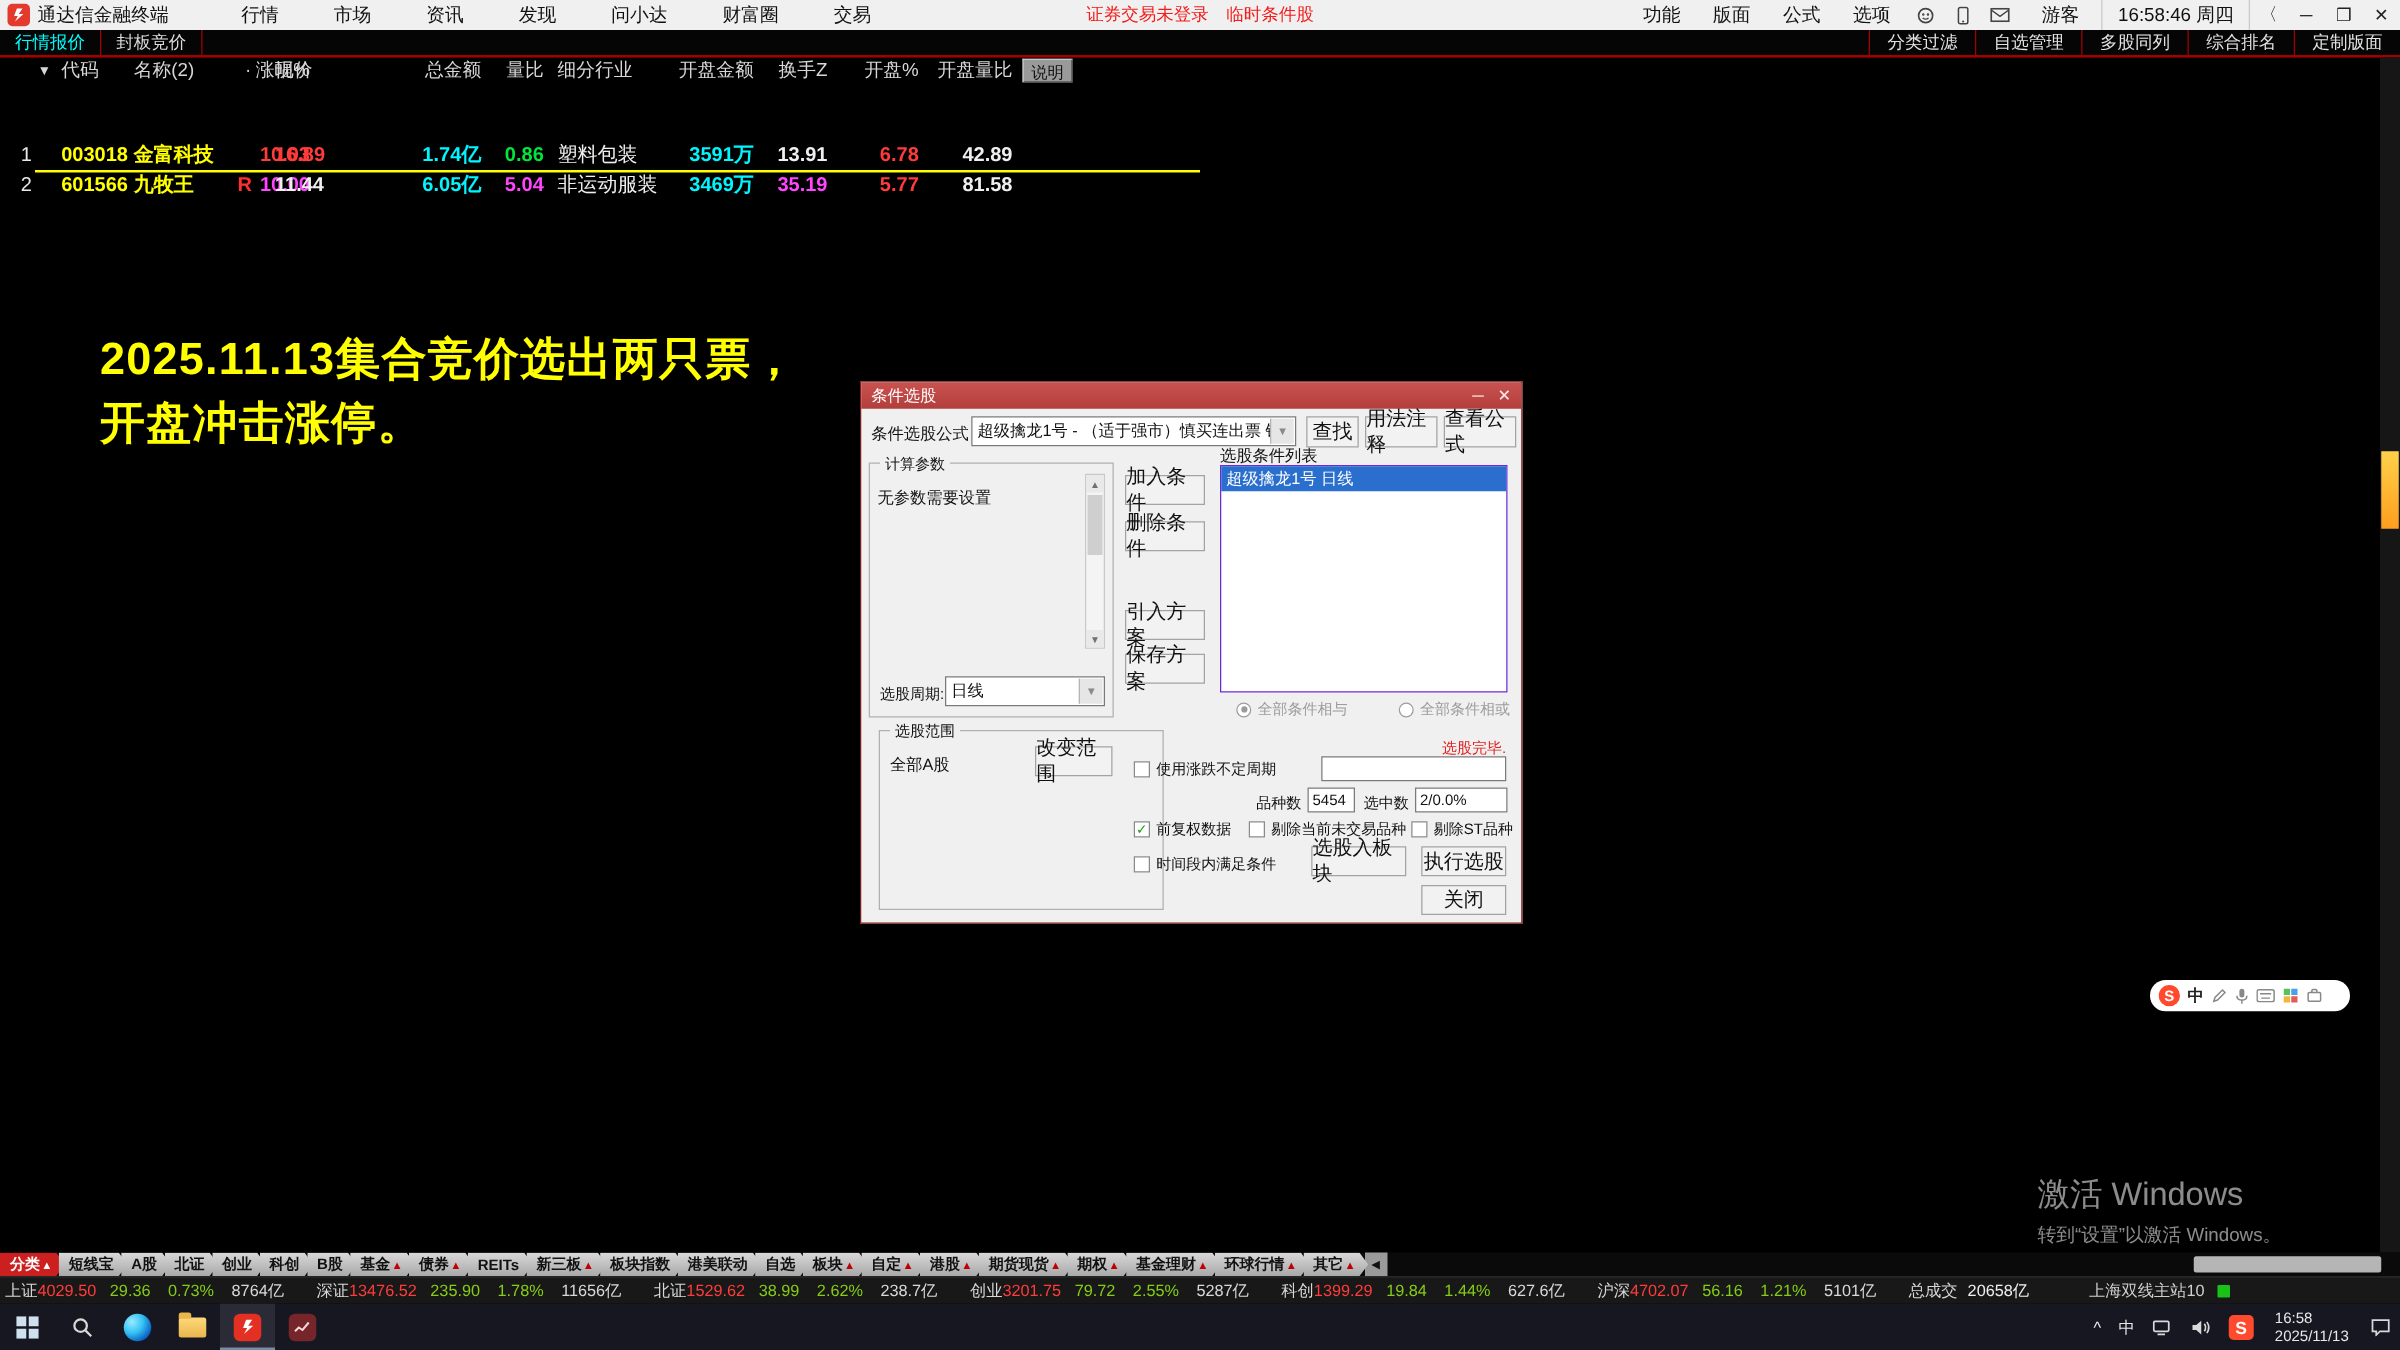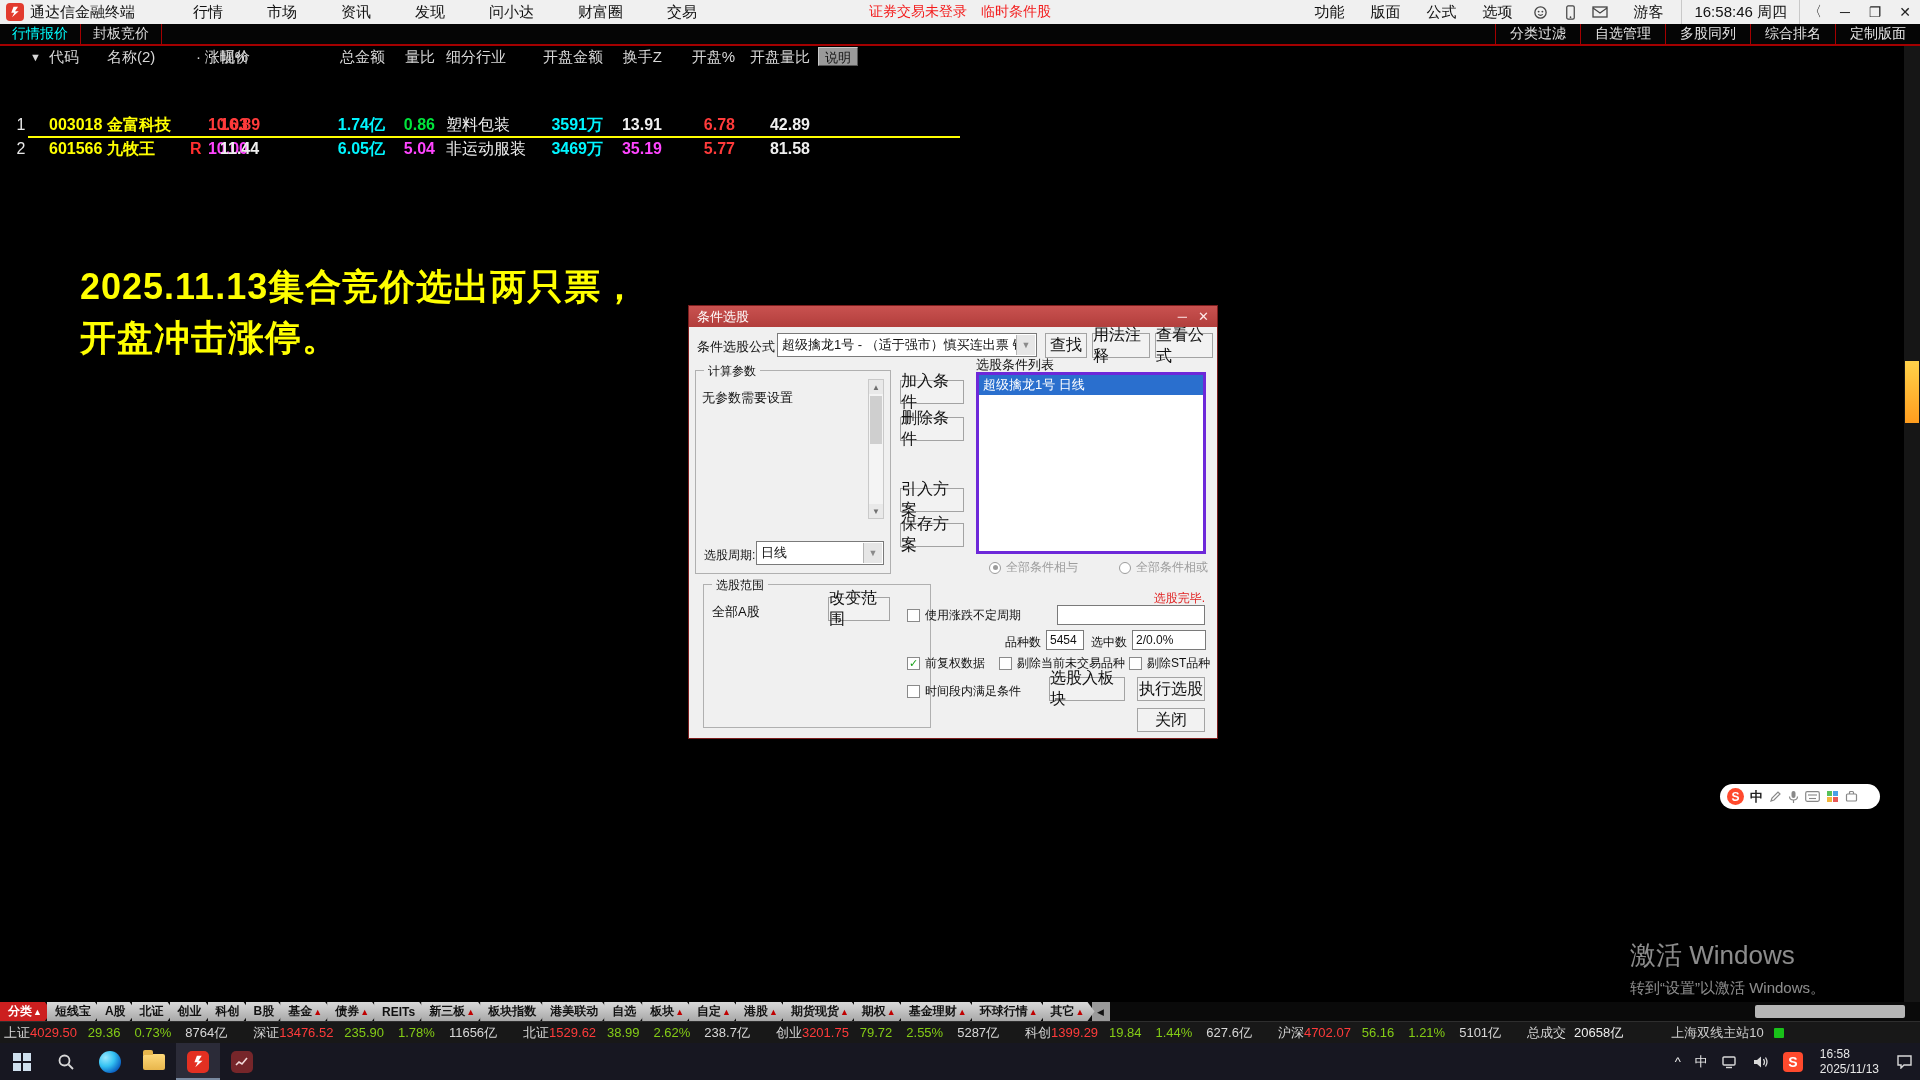--- a/index.html
+++ b/index.html
@@ -82,21 +82,21 @@
     border-left:1px solid #b5b5b5;display:flex;align-items:center;justify-content:center;
     color:#8a8a8a;font-size:9px}
   .dbtn{position:absolute;background:#f2f2f2;border:1px solid #a3a3a3;display:flex;align-items:center;
     justify-content:center;font-size:16px;color:#111}
   .groupbox{position:absolute;border:1px solid #b0b0b0}
   .gblabel{position:absolute;top:-8px;left:8px;background:#f0f0f0;padding:0 4px;white-space:nowrap}
   .vsb{position:absolute;width:16px;background:#f4f4f4;border:1px solid #c9c9c9}
   .vsb .ar{position:absolute;left:0;width:14px;height:14px;background:#e9e9e9;color:#707070;
     font-size:8px;display:flex;align-items:center;justify-content:center}
   .vsb .thumb{position:absolute;left:1px;width:12px;background:#cfcfcf}
-  .listbox{position:absolute;background:#fff;border:3px solid #6d28d9}
+  .listbox{position:absolute;background:#fff;border:1px solid #6d28d9}
   .lsel{height:20px;background:#2a6fce;color:#fff;display:flex;align-items:center;padding:0 4px;
     font-size:13px}
   .radio{position:absolute;display:flex;align-items:center;gap:5px;color:#9c9c9c;white-space:nowrap}
   .rdot{width:12px;height:12px;border-radius:50%;border:1px solid #9c9c9c;background:#fff;
     display:flex;align-items:center;justify-content:center}
   .rdot.on::after{content:"";width:5px;height:5px;border-radius:50%;background:#9c9c9c}
   .chk{position:absolute;display:flex;align-items:center;gap:5px;white-space:nowrap;color:#111}
   .cbox{width:13px;height:13px;background:#fff;border:1px solid #8a8a8a;display:flex;
     align-items:center;justify-content:center;font-size:11px;font-weight:700;color:#18a018}
   .dfield{position:absolute;background:#fff;border:1px solid #7a7a7a;padding:0 3px;

